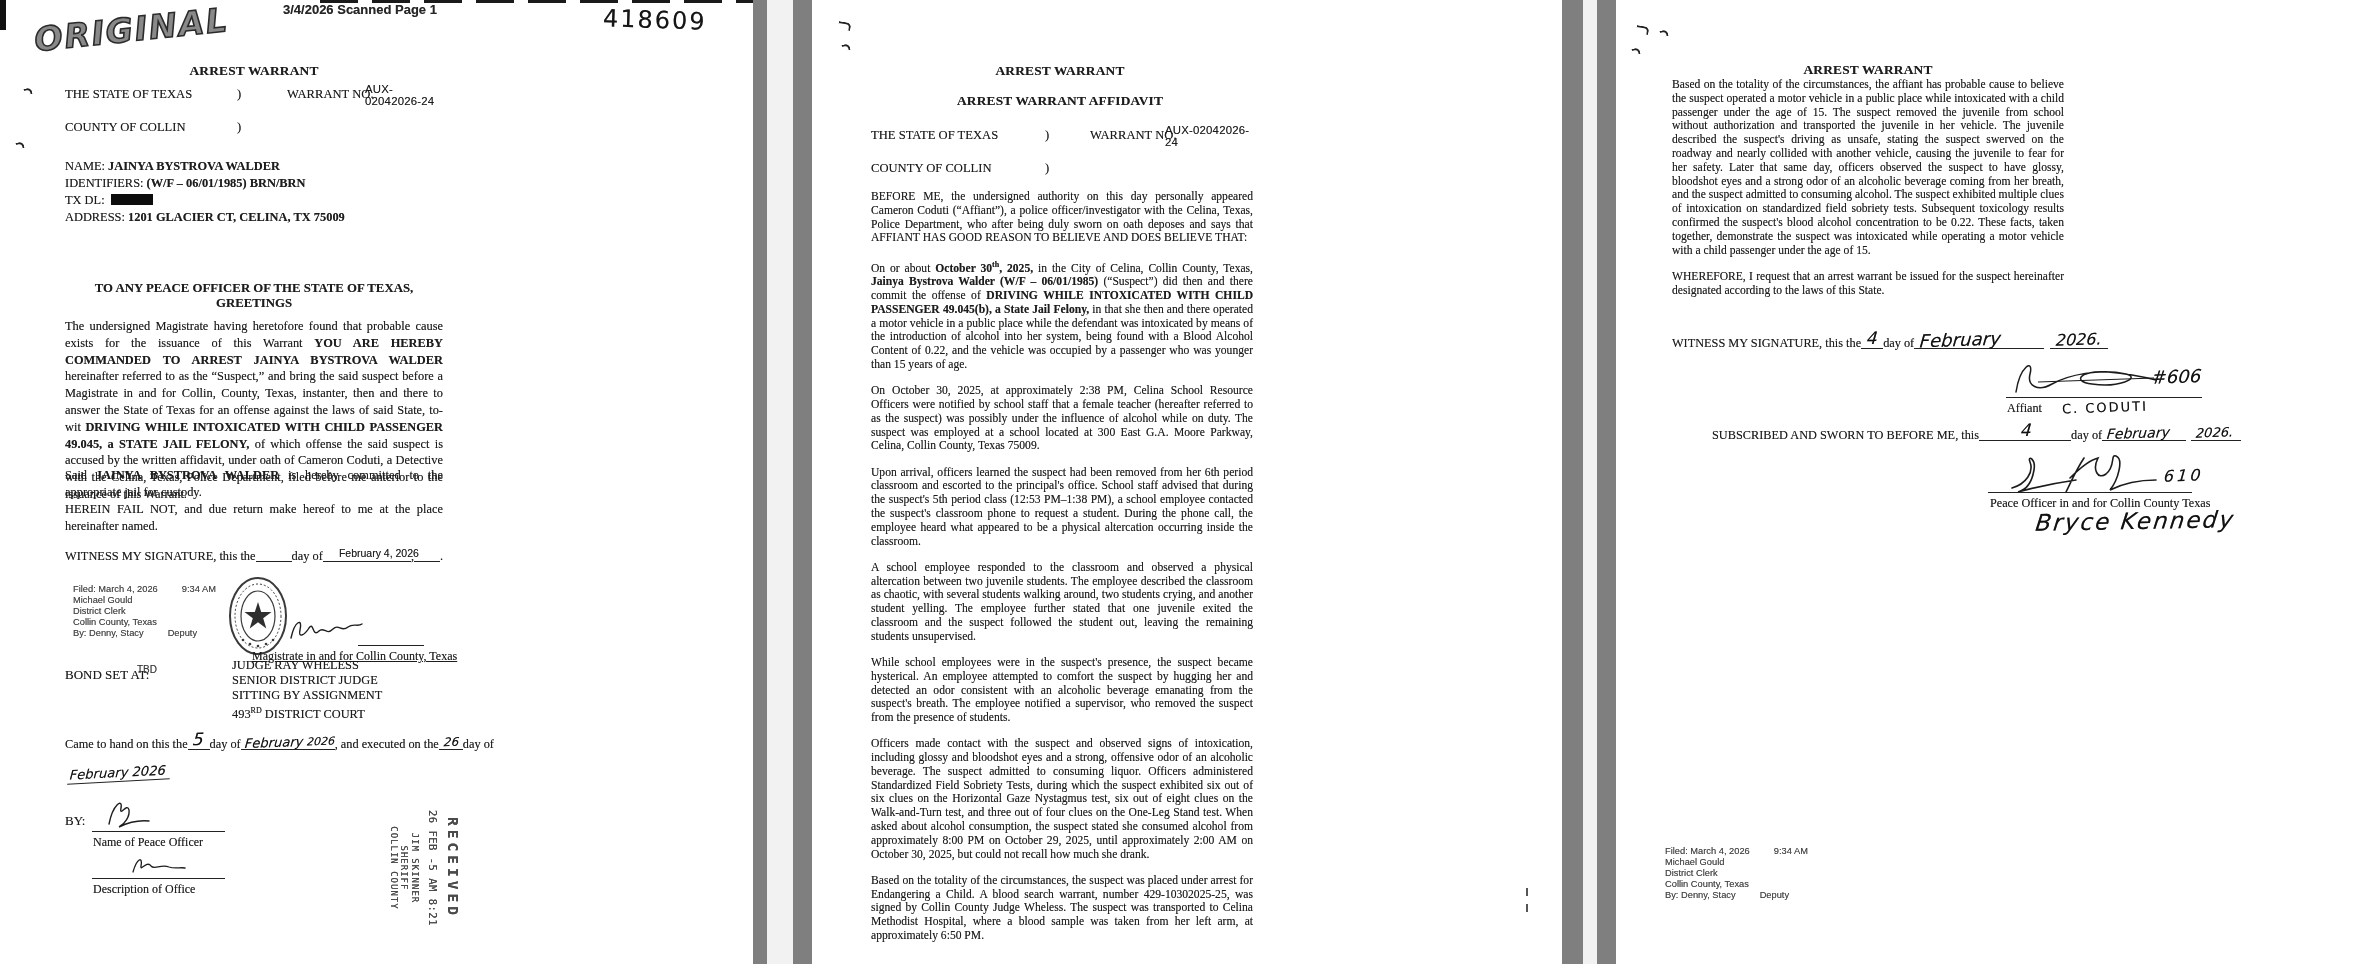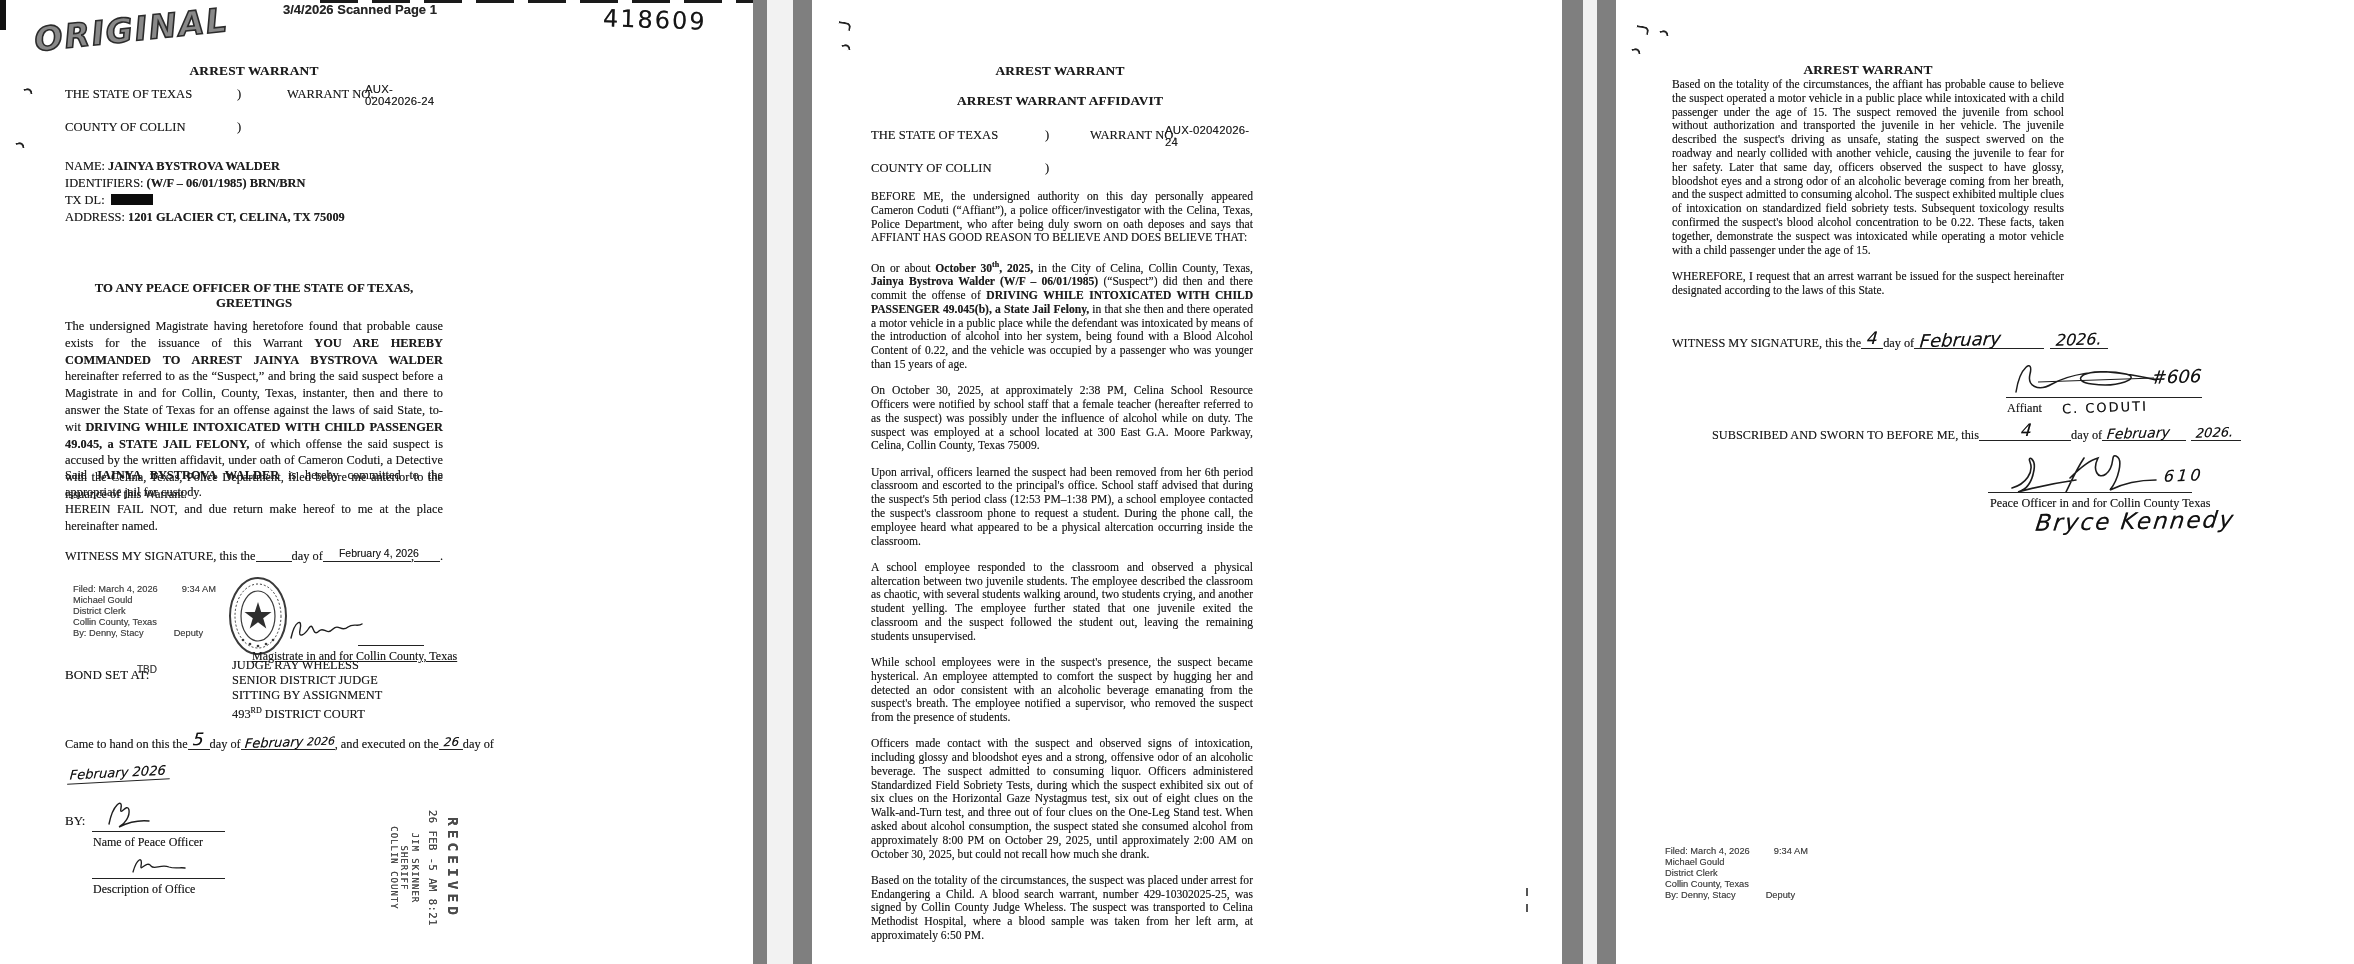--- a/index.html
+++ b/index.html
@@ -15,21 +15,21 @@
   .body23{font-size:11.6px;line-height:13.8px;text-align:justify;margin:12.4px 0 0 0;}
   .body23:first-child{margin-top:0;}
   .h1{font-size:13.4px;font-weight:bold;letter-spacing:.2px;}
   .rowtxt{font-size:12.6px;}
   .wno{font-family:"Liberation Sans",sans-serif;font-size:11.4px;letter-spacing:.2px;}
   .blank{display:inline-block;border-bottom:1.2px solid #222;height:12px;vertical-align:-2px;position:relative;}
   .hw{font-family:"DejaVu Sans",sans-serif;font-style:italic;display:inline-block;transform:skewX(-7deg) rotate(-2deg);color:#111;}
   .hwu{font-family:"DejaVu Sans",sans-serif;color:#111;display:inline-block;}
   .hw-on{position:absolute;bottom:0;left:8px;white-space:nowrap;}
   .efile{font-family:"Liberation Sans",sans-serif;font-size:9.3px;line-height:10.9px;color:#474747;}
-  .efile .gap{margin-left:24px;} .efile .gap2{margin-left:30px;}
+  .efile .gap{margin-left:24px;} .efile .gap2{margin-left:24px;}
   .original{font-family:"DejaVu Sans",sans-serif;font-weight:bold;font-style:italic;font-size:33px;
             letter-spacing:2px;color:rgba(255,255,255,0);-webkit-text-stroke:1.6px #2b2b2b;
             transform:rotate(-6deg);}
   .docnum{font-family:"DejaVu Sans",sans-serif;font-size:24px;letter-spacing:2px;color:#161616;transform:rotate(2deg);}
   .stamp{width:140px;height:86px;transform:rotate(90deg);color:#3c3c3c;text-align:center;
          font-family:"DejaVu Sans Mono",monospace;opacity:.92;text-shadow:0 0 .6px #3c3c3c;}
   .stamp .s1{font-size:14.5px;font-weight:bold;letter-spacing:4px;}
   .stamp .s2{font-size:10.5px;letter-spacing:.5px;margin-top:6px;}
   .stamp .s3{font-size:9px;letter-spacing:1px;margin-top:7px;line-height:10.5px;}
   .redact{display:inline-block;width:42px;height:11px;background:#0c0c0c;vertical-align:-1px;margin-left:6px;}

